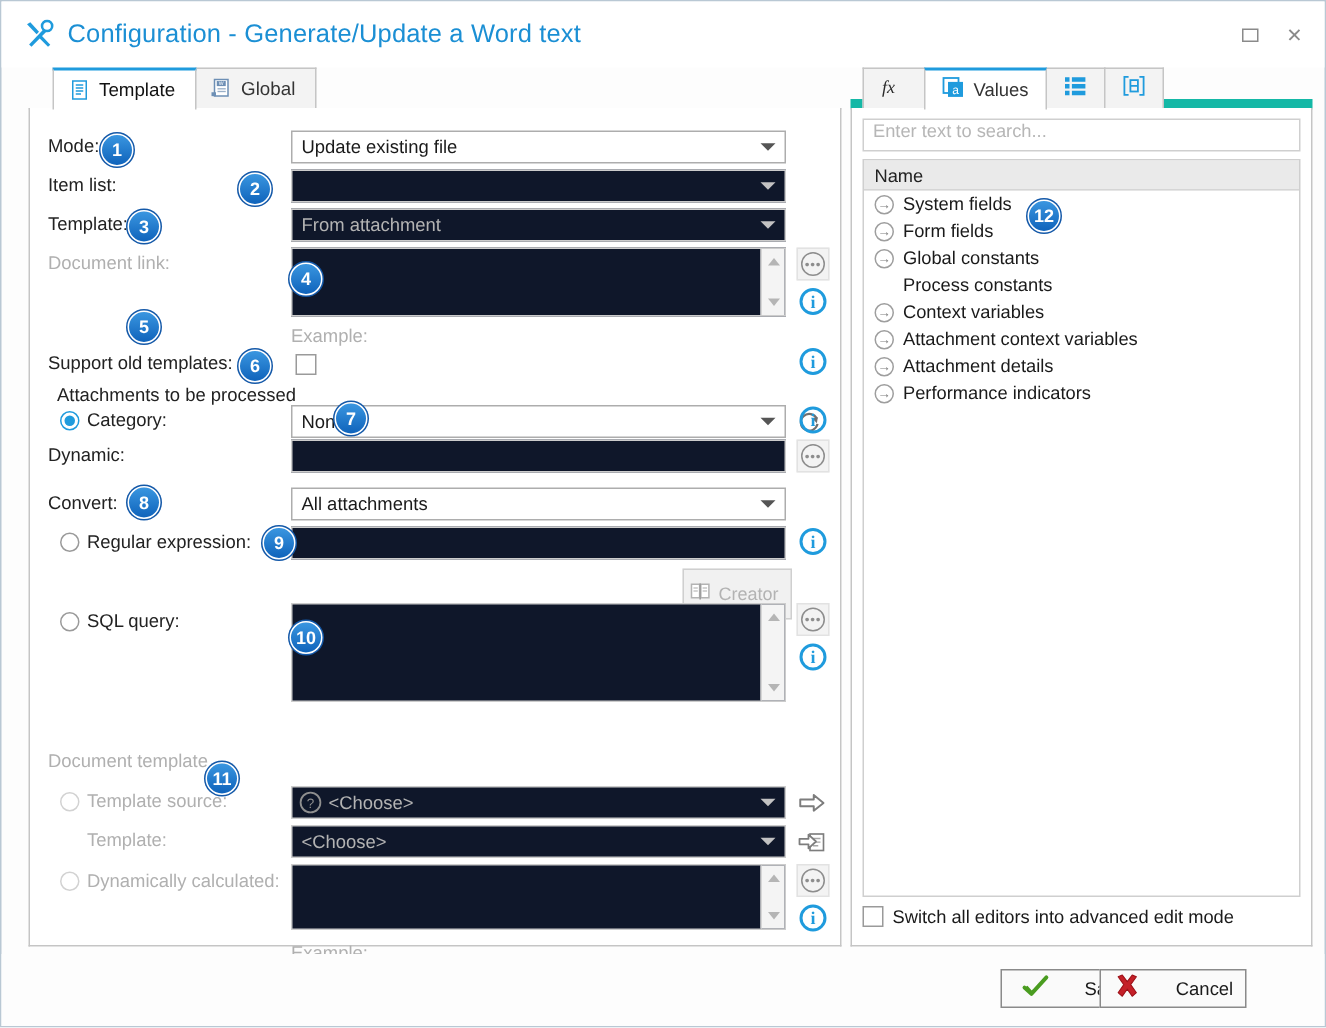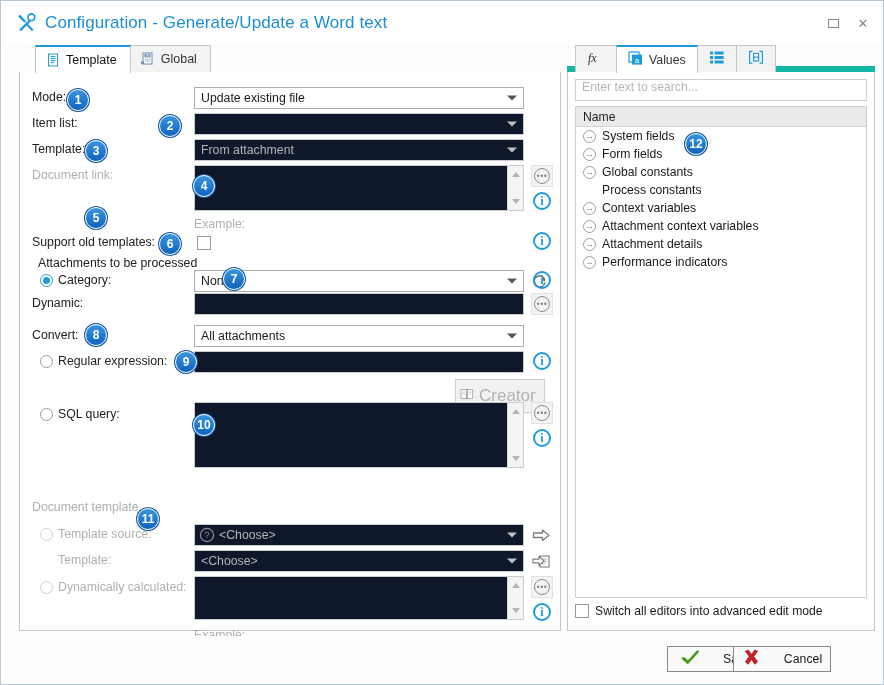--- a/index.html
+++ b/index.html
@@ -167,21 +167,21 @@
     display: inline-block; flex: none;
   }
 
   
   .creator-btn {
     position: absolute;
     height: 34px;
     border: 1px solid #cfcfcf; background: #f1f1f1;
     display: flex; align-items: center; gap: 5px;
     padding: 0 8px 0 4px;
-    font-size: 17px; color: #b3b3b3;
+    font-size: 12px; color: #b3b3b3;
   }
 
   
   .splitter {
     position: absolute; left: 556px; top: 0; width: 10px; height: 586px;
     display: flex; align-items: center; justify-content: center;
   }
   .splitter .grip {
     width: 2px; height: 30px;
     background-image: repeating-linear-gradient(to bottom, #b4b4b4 0 2px, transparent 2px 4px);

